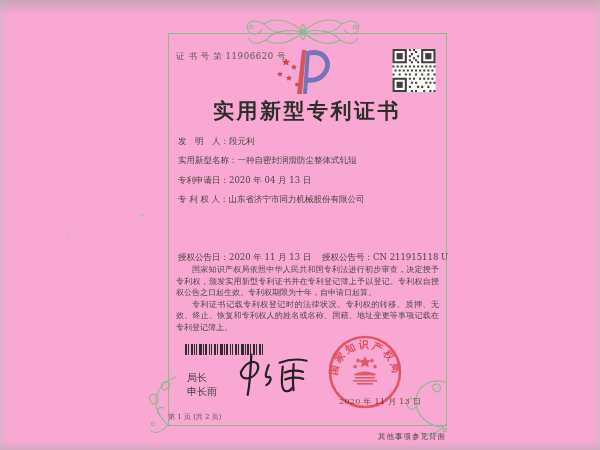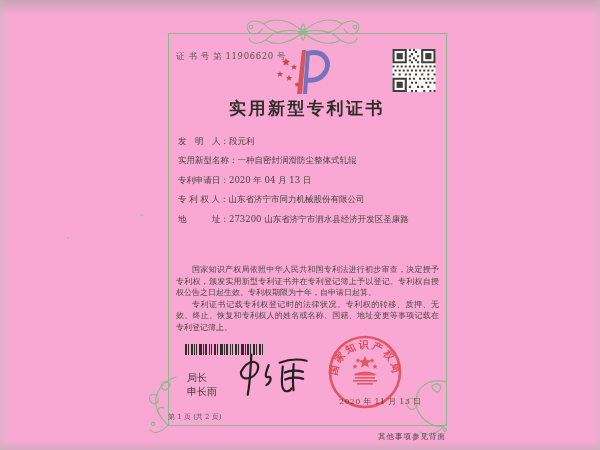--- a/index.html
+++ b/index.html
@@ -19,21 +19,21 @@
   .ornament{position:absolute;}
   .orn-top{left:240px;top:12px;}
   .orn-bl{left:146px;top:374px;}
   .orn-br{left:402px;top:376px;}
 
   .cert-no{position:absolute;left:176px;top:51px;font-size:8.5px;letter-spacing:.6px;color:#55544e;white-space:nowrap;}
   .logo{position:absolute;left:272px;top:44px;}
   .qr{position:absolute;left:392px;top:49px;}
 
   .title{position:absolute;left:168px;top:97px;width:278px;text-align:center;
-         font-size:17px;font-weight:bold;letter-spacing:2.5px;color:#2e2d2a;white-space:nowrap;}
+         font-size:21px;font-weight:bold;letter-spacing:2.5px;color:#2e2d2a;white-space:nowrap;}
 
   .fields{position:absolute;left:178px;top:132px;width:262px;font-size:8.5px;color:#45443e;}
   .field-row{height:19.4px;line-height:19.4px;white-space:nowrap;}
   .grant-row{position:absolute;left:178px;top:252px;width:262px;font-size:8.5px;white-space:nowrap;}
   .grant-no{position:absolute;left:144px;top:0;}
 
   .paragraphs{position:absolute;left:176px;top:264px;width:263px;font-size:8px;line-height:11.6px;
               text-align:justify;color:#4a4943;}
   .paragraphs p{margin:0;text-indent:2em;}
 
@@ -138,23 +138,26 @@
     </g>
   </svg>
 
   <div class="title">实用新型专利证书</div>
 
   <div class="fields">
     <div class="field-row"><span>发　明　人：</span><span>段元利</span></div>
     <div class="field-row"><span>实用新型名称：</span><span>一种自密封润滑防尘整体式轧辊</span></div>
     <div class="field-row"><span>专利申请日：</span><span>2020 年 04 月 13 日</span></div>
     <div class="field-row"><span>专 利 权 人：</span><span>山东省济宁市同力机械股份有限公司</span></div>
-    <div class="field-row"><span>地　　　址：</span><span>273200 山东省济宁市泗水县经济开发区圣康路</span></div>
-  </div>
-
+  </div>
+
+  <div class="grant-row">
+    <span>授权公告日：</span><span>2020 年 11 月 13 日</span>
+    <span class="grant-no"><span>授权公告号：</span><span>CN 211915118 U</span></span>
+  </div>
 
   <div class="paragraphs">
     <p>国家知识产权局依照中华人民共和国专利法进行初步审查，决定授予专利权，颁发实用新型专利证书并在专利登记簿上予以登记。专利权自授权公告之日起生效。专利权期限为十年，自申请日起算。</p>
     <p>专利证书记载专利权登记时的法律状况。专利权的转移、质押、无效、终止、恢复和专利权人的姓名或名称、国籍、地址变更等事项记载在专利登记簿上。</p>
   </div>
 
   <svg class="barcode" width="78" height="11" viewBox="0 0 78 11" aria-label="barcode">
     <g fill="#2d2d2b">
       <rect x="0" width="2" height="11"></rect>
         <rect x="3" width="1" height="11"></rect>

